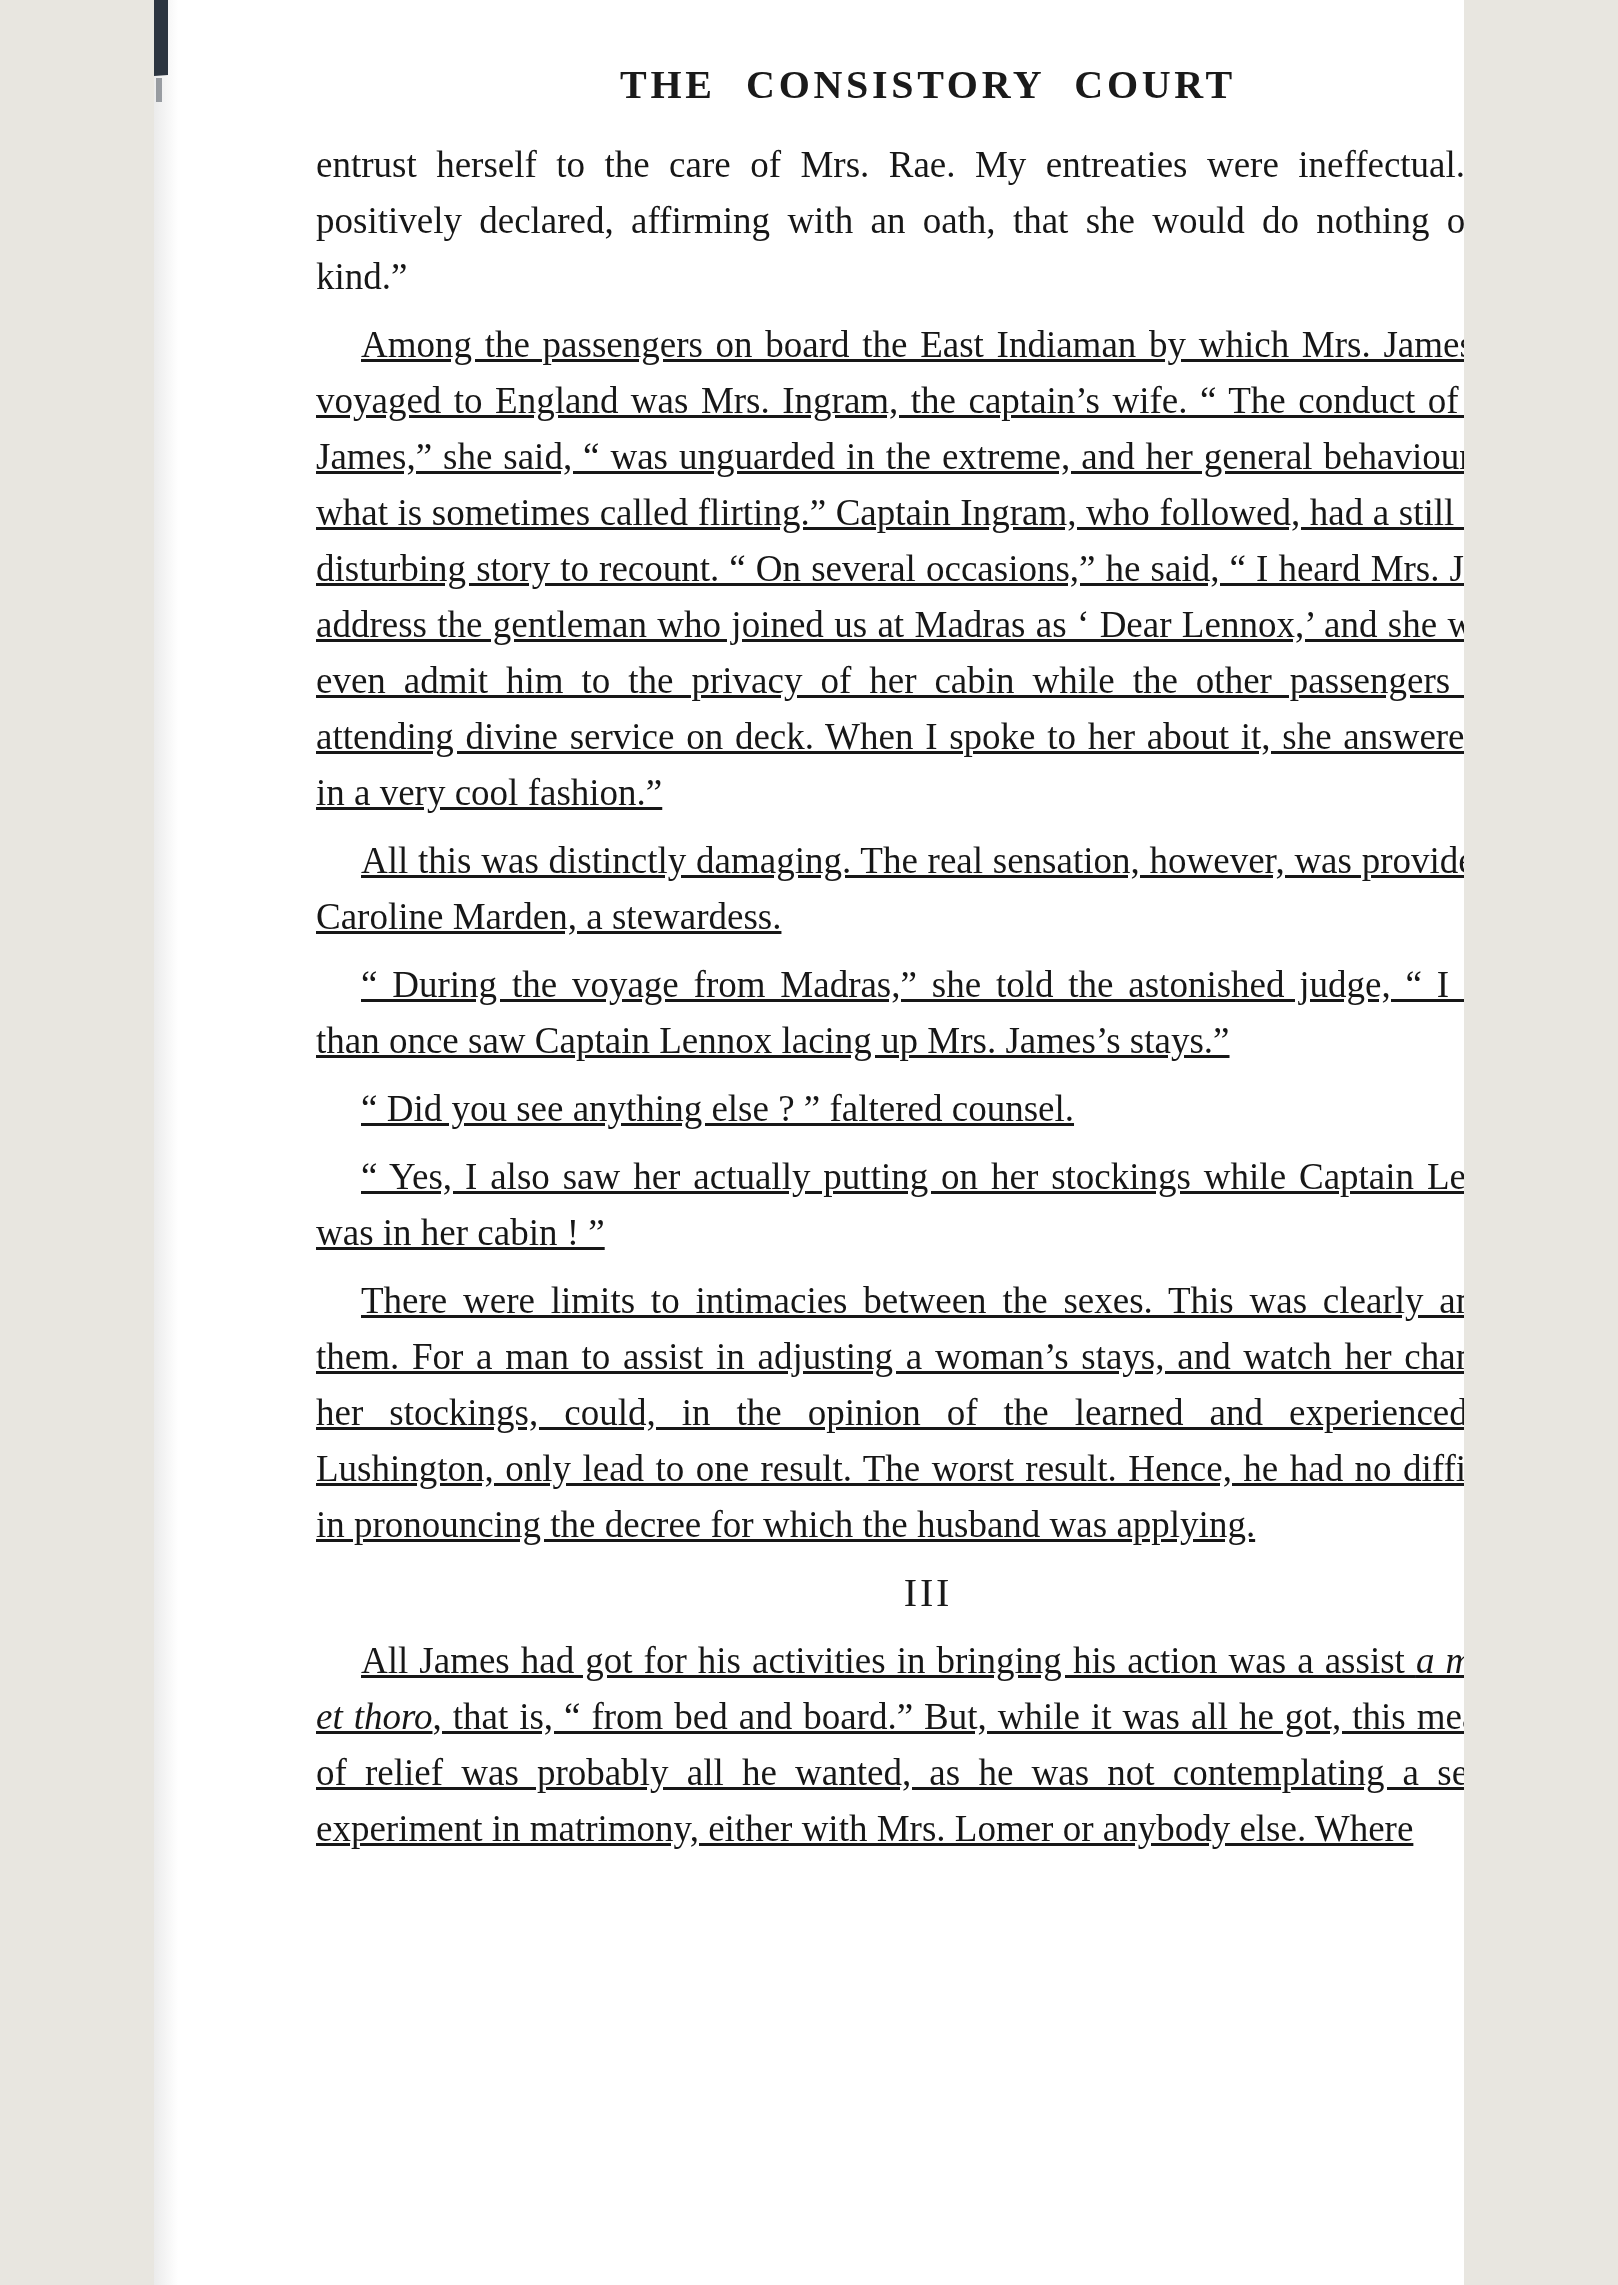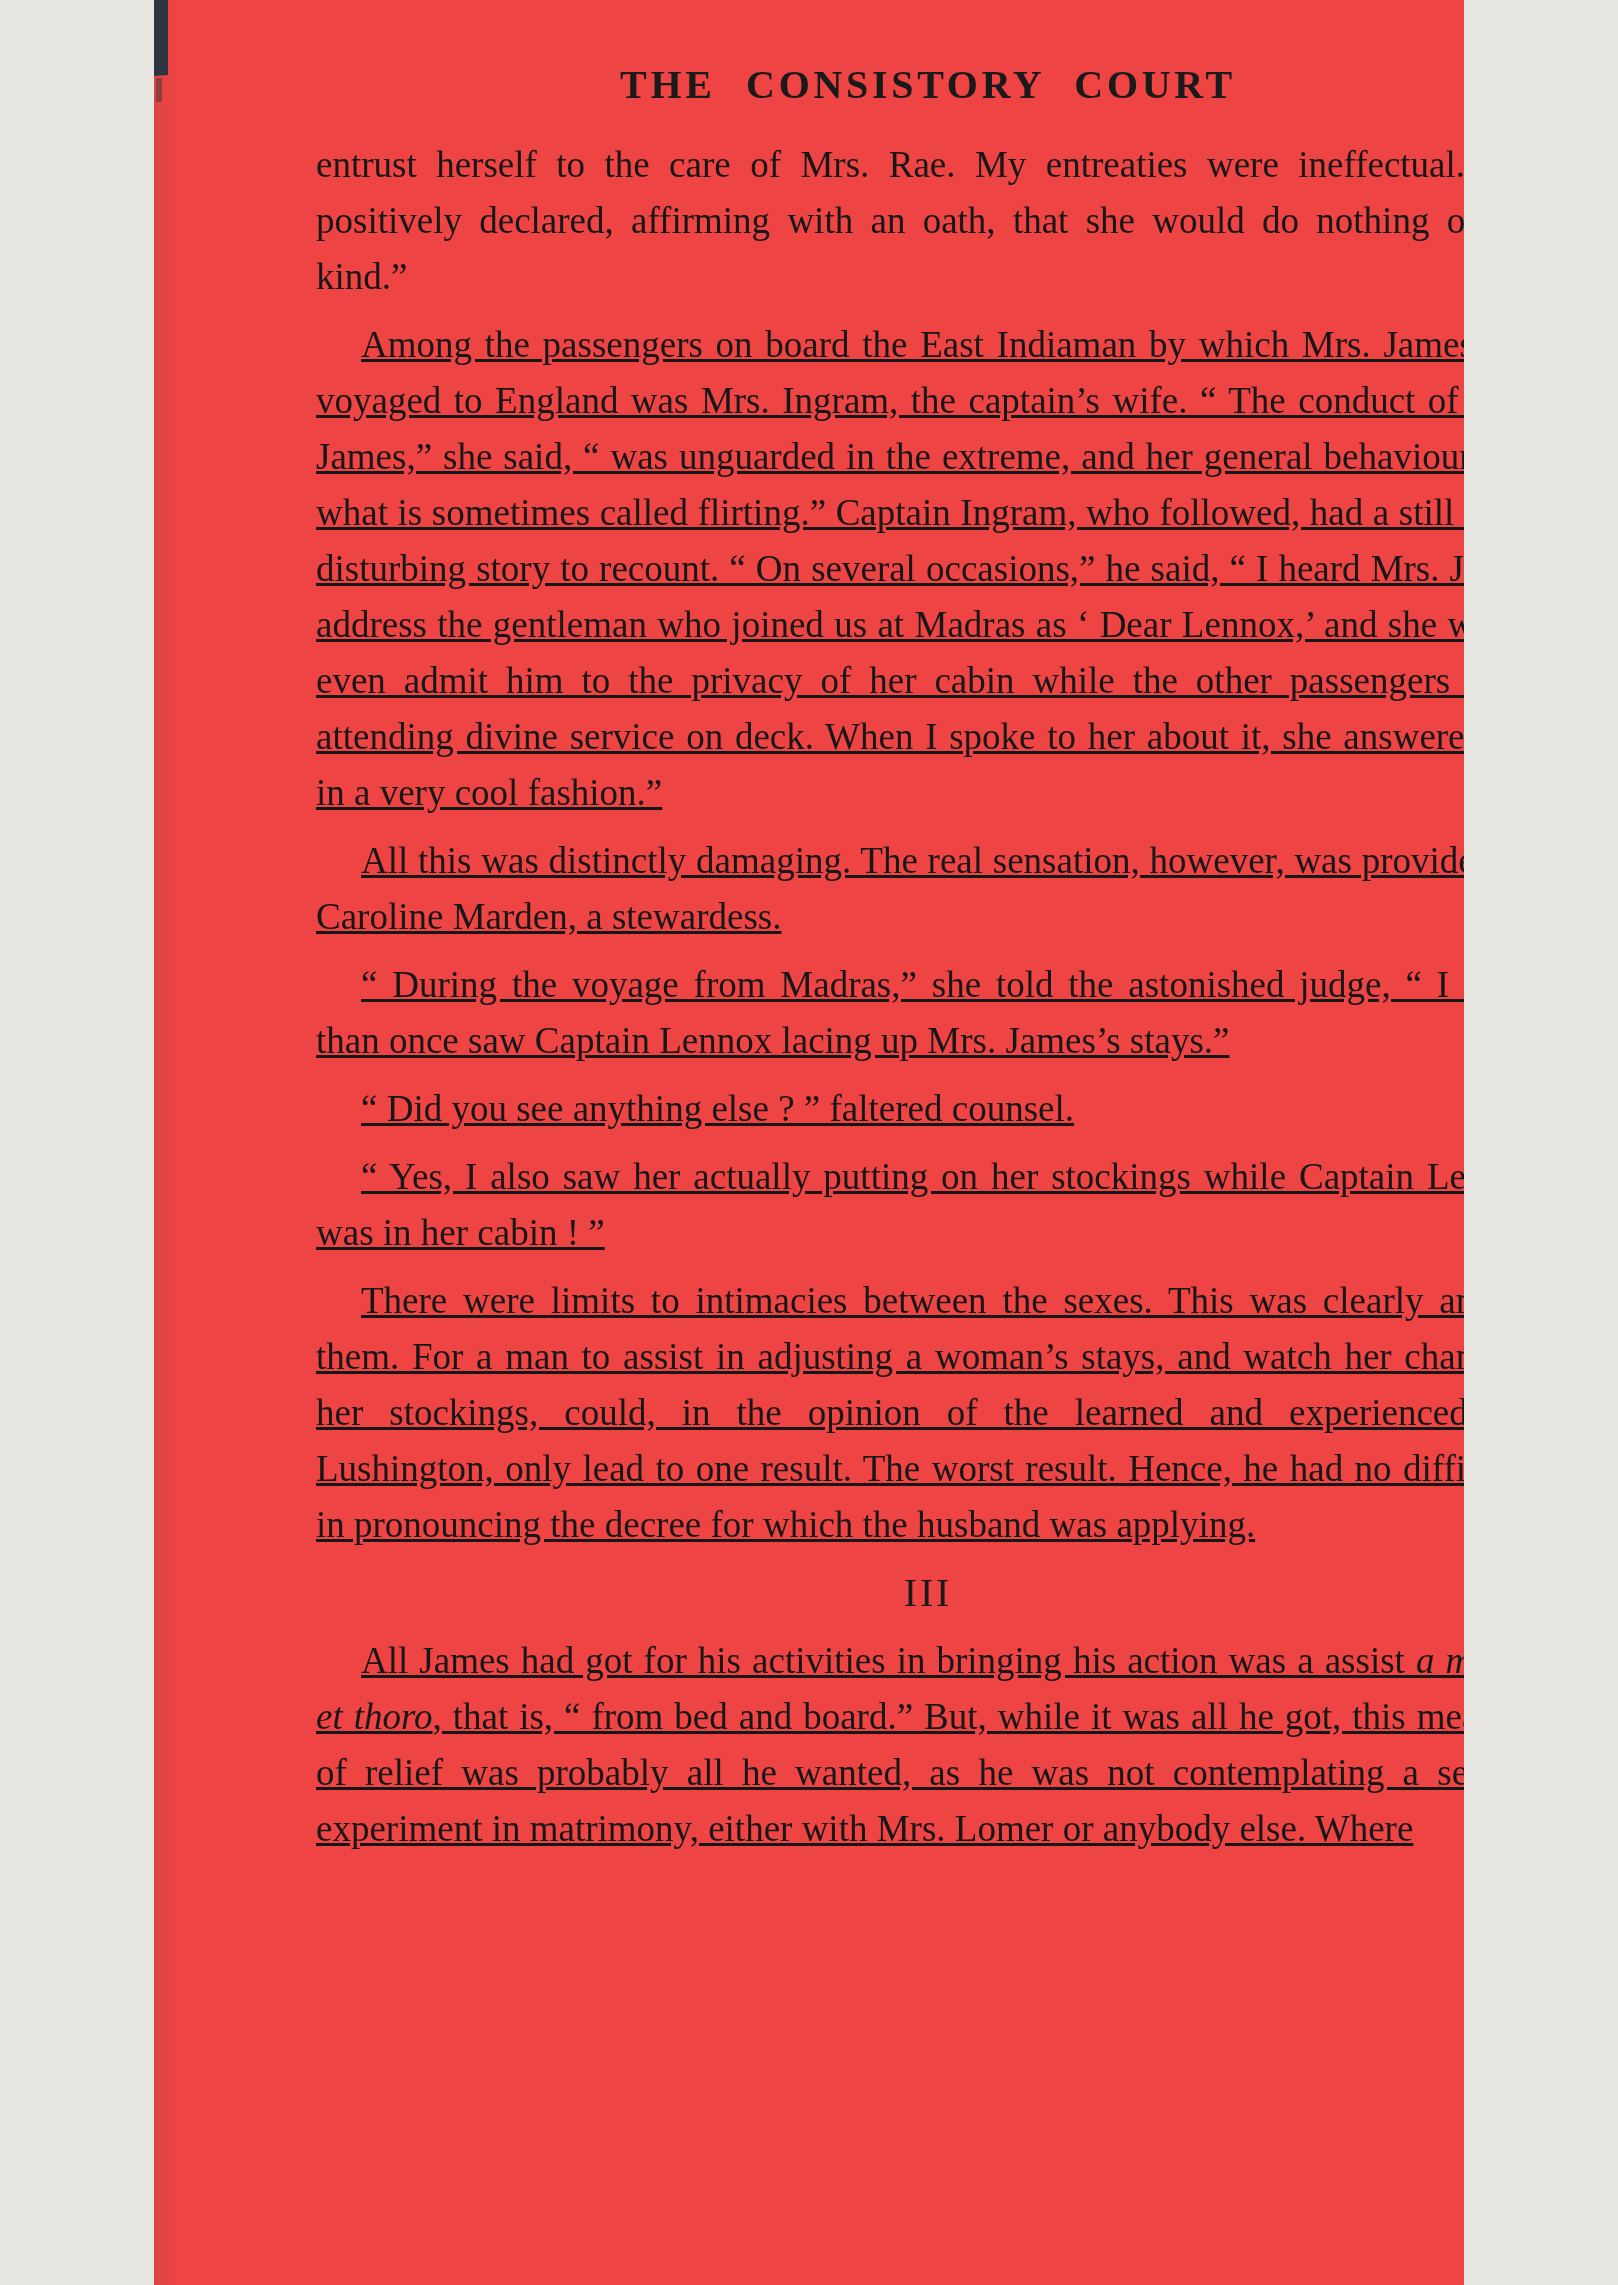--- a/index.html
+++ b/index.html
@@ -5,21 +5,21 @@
   html, body {
     margin: 0;
     padding: 0;
     background: #e8e6e0;
   }
   .page {
     position: relative;
     width: 1310px;
     height: 2286px;
     margin: 0 auto;
-    background: #ef4444;
+    background: #ffffff;
     font-family: "Liberation Serif", serif;
     color: #161616;
     overflow: hidden;
   }
   
   .page::before {
     content: "";
     position: absolute;
     left: 0; top: 0; bottom: 0;
     width: 24px;

